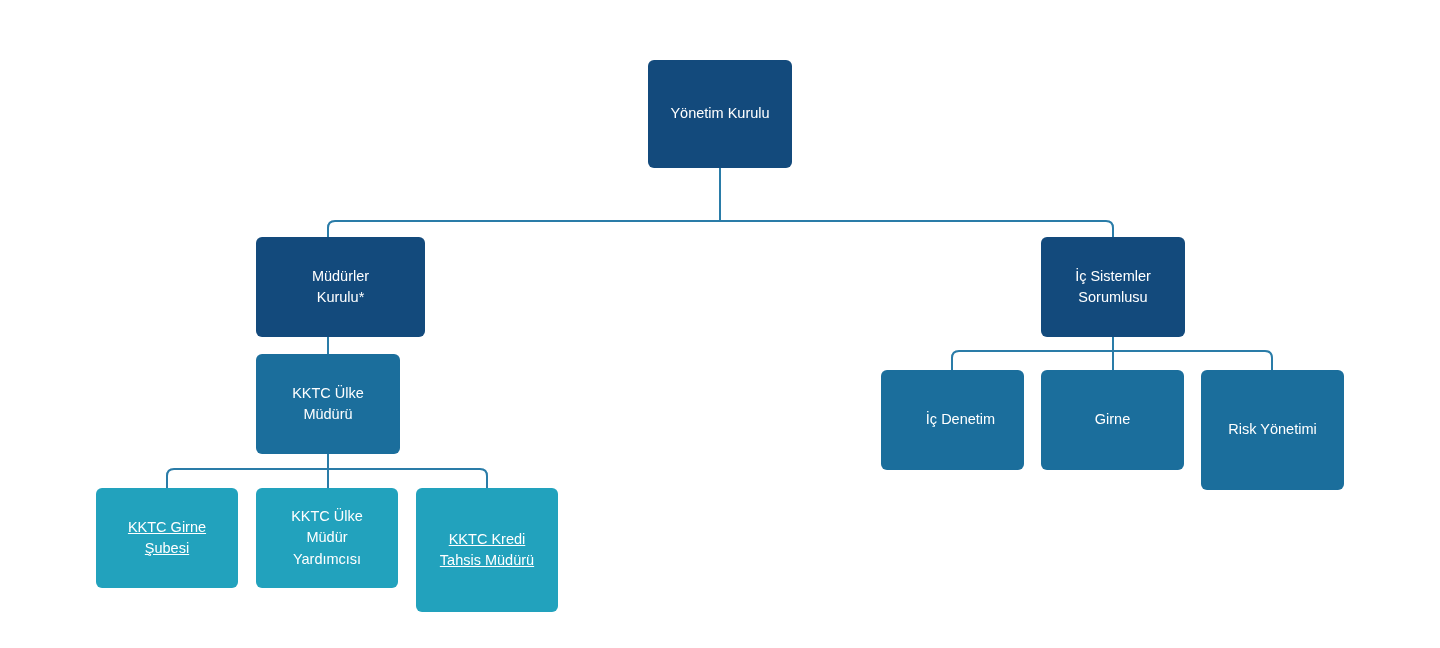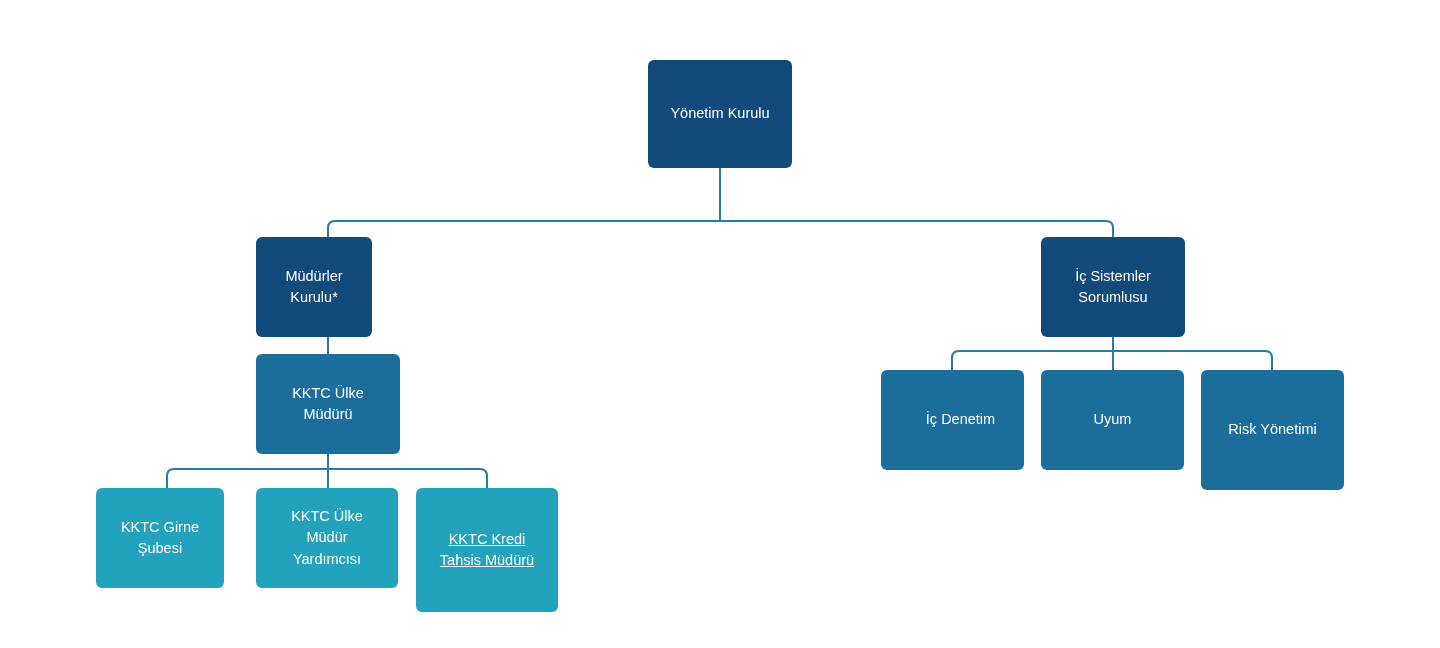--- a/index.html
+++ b/index.html
@@ -70,48 +70,48 @@
       <path d="M328,454 L328,476"></path>
       <path d="M167,488 L167,476 Q167,469 174,469 L480,469 Q487,469 487,476 L487,488"></path>
       <path d="M328,469 L328,488"></path>
     </g>
   </svg>
 
   <div class="node lvl-root" style="left:648px; top:60px; width:144px; height:108px;">
     <span class="node-label">Yönetim Kurulu</span>
   </div>
 
-  <div class="node lvl-two" style="left:256px; top:237px; width:116px; height:100px;">
+  <div class="node lvl-two" style="left:256px; top:237px; width:169px; height:100px;">
     <span class="node-label">Müdürler
 Kurulu*</span>
   </div>
 
   <div class="node lvl-two" style="left:1041px; top:237px; width:144px; height:100px;">
     <span class="node-label">İç Sistemler
 Sorumlusu</span>
   </div>
 
   <div class="node lvl-three" style="left:256px; top:354px; width:144px; height:100px;">
     <span class="node-label">KKTC Ülke
 Müdürü</span>
   </div>
 
   <div class="node lvl-three" style="left:881px; top:370px; width:143px; height:100px;padding-left:24px;">
     <span class="node-label">İç Denetim</span>
   </div>
 
   <div class="node lvl-three" style="left:1041px; top:370px; width:143px; height:100px;">
-    <span class="node-label">Uyum</span>
+    <span class="node-label">Girne</span>
   </div>
 
   <div class="node lvl-three" style="left:1201px; top:370px; width:143px; height:120px;">
     <span class="node-label">Risk Yönetimi</span>
   </div>
 
-  <div class="node lvl-four" style="left:96px; top:488px; width:128px; height:100px;">
+  <div class="node lvl-four" style="left:96px; top:488px; width:142px; height:100px;text-decoration:underline;">
     <span class="node-label">KKTC Girne
 Şubesi</span>
   </div>
 
   <div class="node lvl-four" style="left:256px; top:488px; width:142px; height:100px;">
     <span class="node-label">KKTC Ülke
 Müdür
 Yardımcısı</span>
   </div>
 

